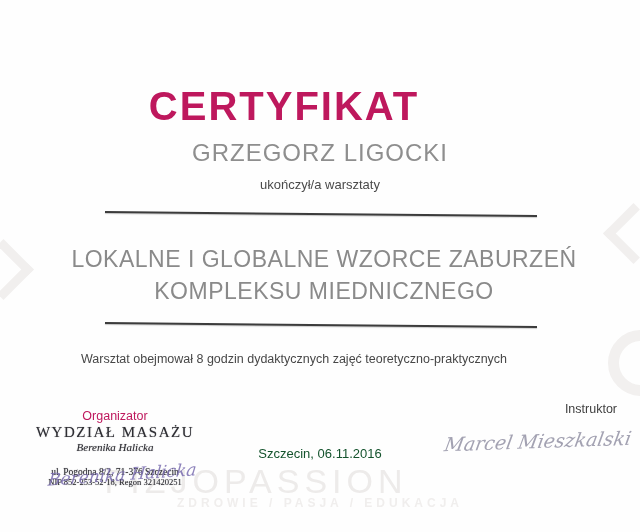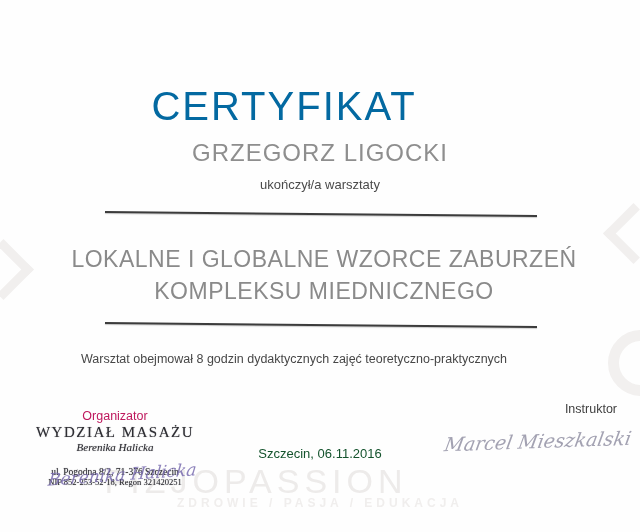--- a/index.html
+++ b/index.html
@@ -18,22 +18,22 @@
     background: #fefefe;
   }
   .abs { position: absolute; }
 
   
   .cert-title {
     top: 84px; left: 0; width: 568px;
     text-align: center;
     font-size: 40px;
     letter-spacing: 2px;
-    color: #0369a1;
-    font-weight: 400;
+    color: #be185d;
+    font-weight: 700;
   }
   .recipient {
     top: 139px; left: 0; width: 640px;
     text-align: center;
     font-size: 24px;
     letter-spacing: 1px;
     color: #8e8e8e;
   }
   .completion-note {
     top: 177px; left: 0; width: 640px;

